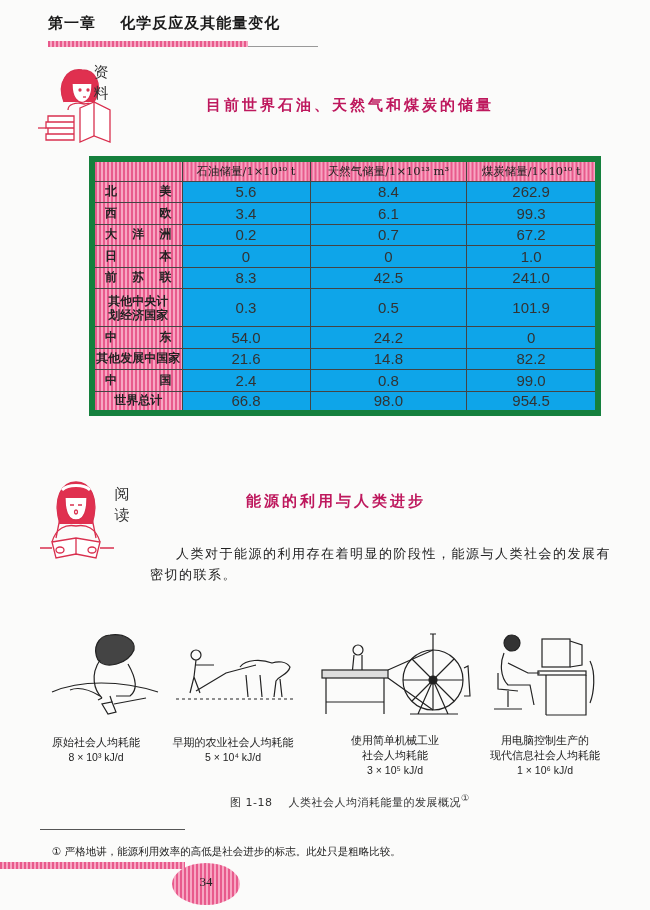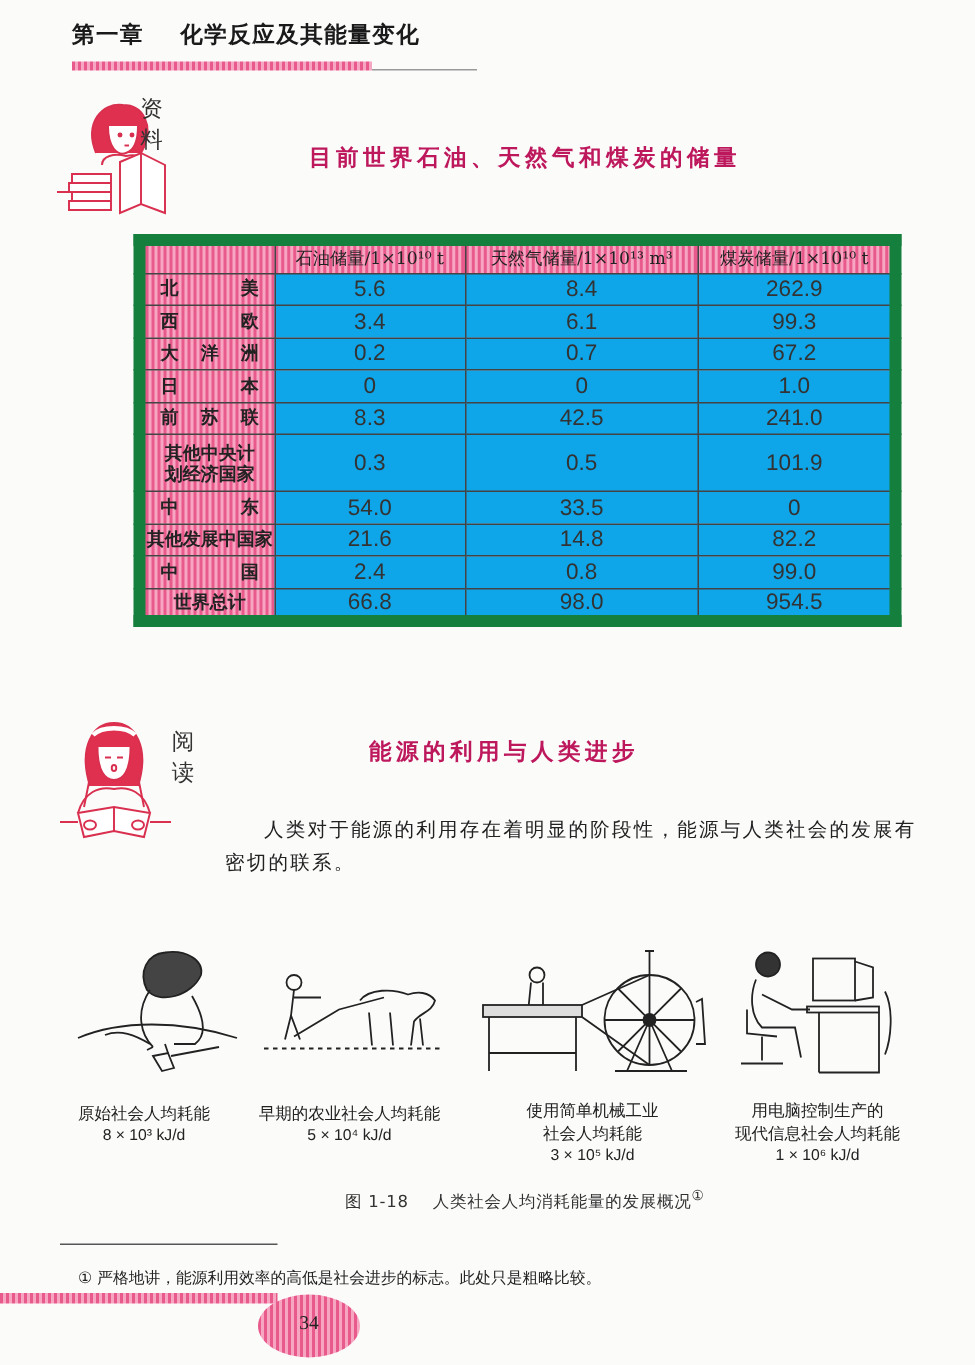--- a/index.html
+++ b/index.html
@@ -24,21 +24,21 @@
 
   
   .data-table { position: absolute; left: 89px; top: 156px; width: 512px; border-collapse: collapse; font-size: 11.5px; }
   .data-table td, .data-table th { border: 1px solid #444; height: 21.5px; text-align: center; font-weight: normal; }
   .data-table th { height: 22px; font-size: 11.5px; color: #222; }
   .data-table .rowhead { width: 90px; color: #222; font-weight: bold; font-family: "DejaVu Sans", sans-serif; font-size: 12px; letter-spacing: 0; }
   .data-table .tall td { height: 38px; }
   .data-table .rowhead.tall-text { line-height: 14px; }
   .data-table td.val { font-family: Liberation Sans, sans-serif; font-size: 15px; color: #333; background: #0ea5e9; }
   .data-table .justify { display: flex; justify-content: space-between; padding: 0 10px; }
-  .data-table { border: 8px solid #15803d; }
+  .data-table { border: 6px solid #15803d; }
 
   
   .para { position: absolute; left: 150px; top: 542px; width: 470px; font-size: 13px; line-height: 24px; letter-spacing: 1.5px; color: #222; text-indent: 26px; }
   .para-cont { position: absolute; left: 150px; top: 566px; font-size: 13px; letter-spacing: 1.5px; }
 
   
   .figure-item { position: absolute; text-align: center; font-family: "DejaVu Sans", sans-serif; font-size: 11px; line-height: 15px; color: #222; }
   .figure-item .val { font-family: "Liberation Sans", sans-serif; font-size: 10.5px; }
   .figure-art { position: absolute; }
 
@@ -166,21 +166,21 @@
       <td class="val">101.9</td>
     </tr>
     <tr>
       <td class="rowhead pink-stripe">
           <div class="justify">
             <span>中</span>
             <span>东</span>
           </div>
         </td>
       <td class="val">54.0</td>
-      <td class="val">33.5</td>
+      <td class="val">24.2</td>
       <td class="val">0</td>
     </tr>
     <tr>
       <td class="rowhead pink-stripe">其他发展中国家</td>
       <td class="val">21.6</td>
       <td class="val">14.8</td>
       <td class="val">82.2</td>
     </tr>
     <tr>
       <td class="rowhead pink-stripe">

